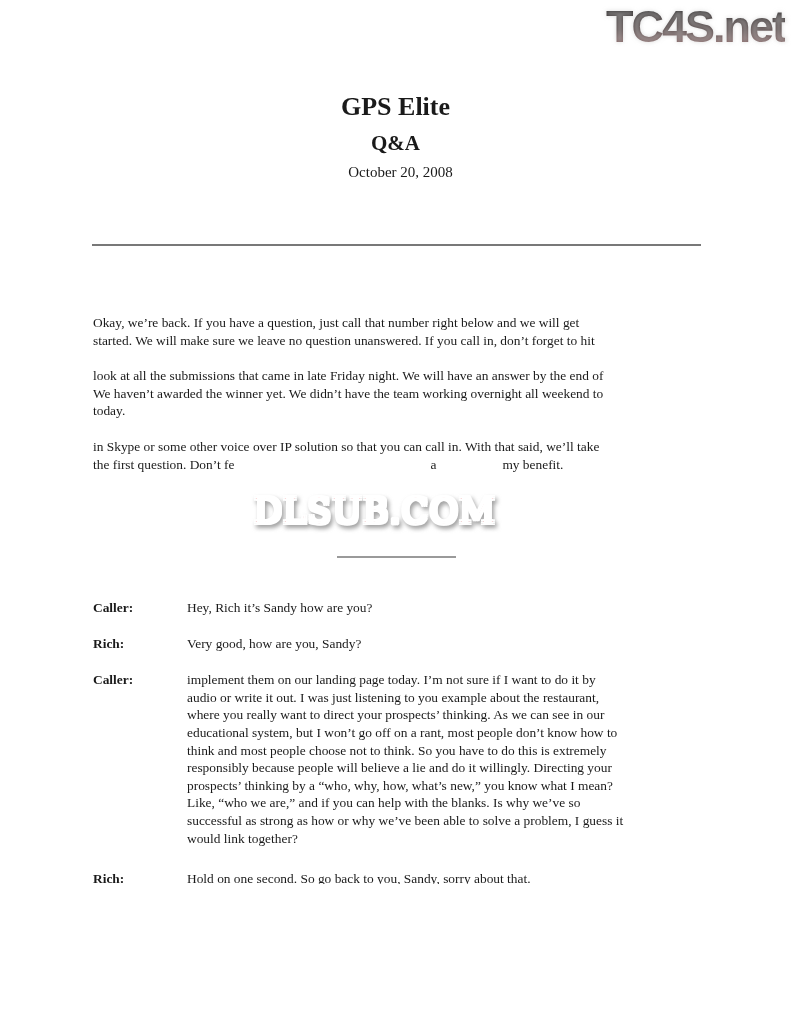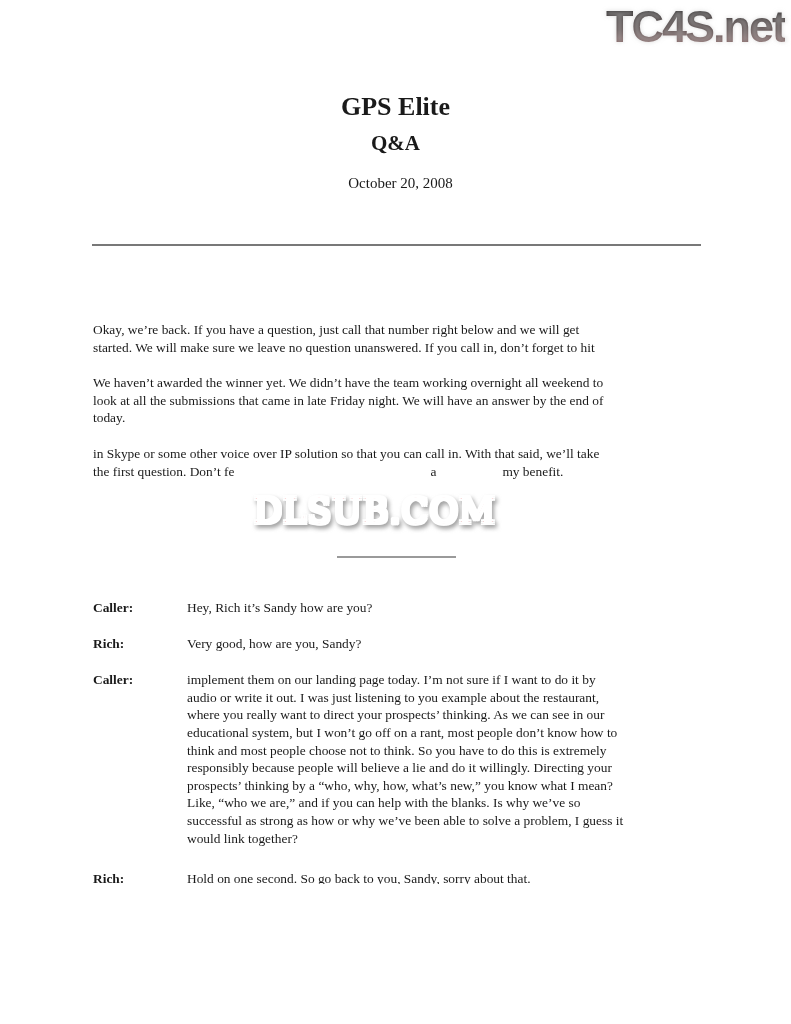--- a/index.html
+++ b/index.html
@@ -13,28 +13,28 @@
     font-family:"Liberation Sans", sans-serif;font-weight:bold;
     font-size:45px;line-height:50px;letter-spacing:-2px;
     background:linear-gradient(180deg,#262626 10%,#4a3a3a 55%,#a37c7c 95%);
     -webkit-background-clip:text;background-clip:text;color:transparent;
     text-shadow:0 0 4px rgba(190,190,190,0.55);
   }
   
   #title-block{position:absolute;top:92px;left:0;width:100%;text-align:center;}
   #doc-title{font-size:26px;font-weight:bold;margin:0;line-height:30px;}
   #doc-subtitle{font-size:21px;font-weight:bold;margin:9px 0 0 0;line-height:24px;}
-  #doc-date{font-size:15px;margin-top:19px;line-height:18px;padding-left:10px;}
+  #doc-date{font-size:15px;margin-top:8px;line-height:18px;padding-left:10px;}
   
   #rule-main{position:absolute;top:244px;left:92px;width:609px;border-top:2px solid #787878;}
   #rule-short{position:absolute;top:556px;left:337px;width:119px;border-top:2px solid #9a9a9a;}
   
   .bodytext{font-size:13.4px;line-height:17.6px;}
   #intro{position:absolute;top:314px;left:93px;width:640px;}
-  .para{margin:7px 0 18px 0;}
+  .para{margin:0 0 18px 0;}
   .tline{white-space:nowrap;}
   .spacer{display:inline-block;height:1px;}
   #sp1{width:196px;}
   #sp2{width:66px;}
   
   #watermark{
     position:absolute;left:254px;top:487px;z-index:5;
     font-family:"DejaVu Serif", serif;font-weight:normal;
     font-size:35px;line-height:49px;letter-spacing:1px;
     background:linear-gradient(180deg,#ed3238 25%,#c8161d 70%,#9e1016 100%);
@@ -73,22 +73,22 @@
   </div>
 
   <div id="rule-main"></div>
 
   <div id="intro" class="bodytext">
     <div class="para">
         <div class="tline">Okay, we’re back. If you have a question, just call that number right below and we will get</div>
         <div class="tline">started. We will make sure we leave no question unanswered. If you call in, don’t forget to hit</div>
       </div>
     <div class="para">
+        <div class="tline">look at all the submissions that came in late Friday night. We will have an answer by the end of</div>
         <div class="tline">We haven’t awarded the winner yet. We didn’t have the team working overnight all weekend to</div>
-        <div class="tline">look at all the submissions that came in late Friday night. We will have an answer by the end of</div>
         <div class="tline">today.</div>
       </div>
     <div class="para">
       <div>
           <div class="tline">in Skype or some other voice over IP solution so that you can call in. With that said, we’ll take</div>
         </div>
       <div class="tline"><span>the first question. Don’t fe</span><span class="spacer" id="sp1"></span><span>a</span><span class="spacer" id="sp2"></span><span>my benefit.</span></div>
     </div>
   </div>
 

